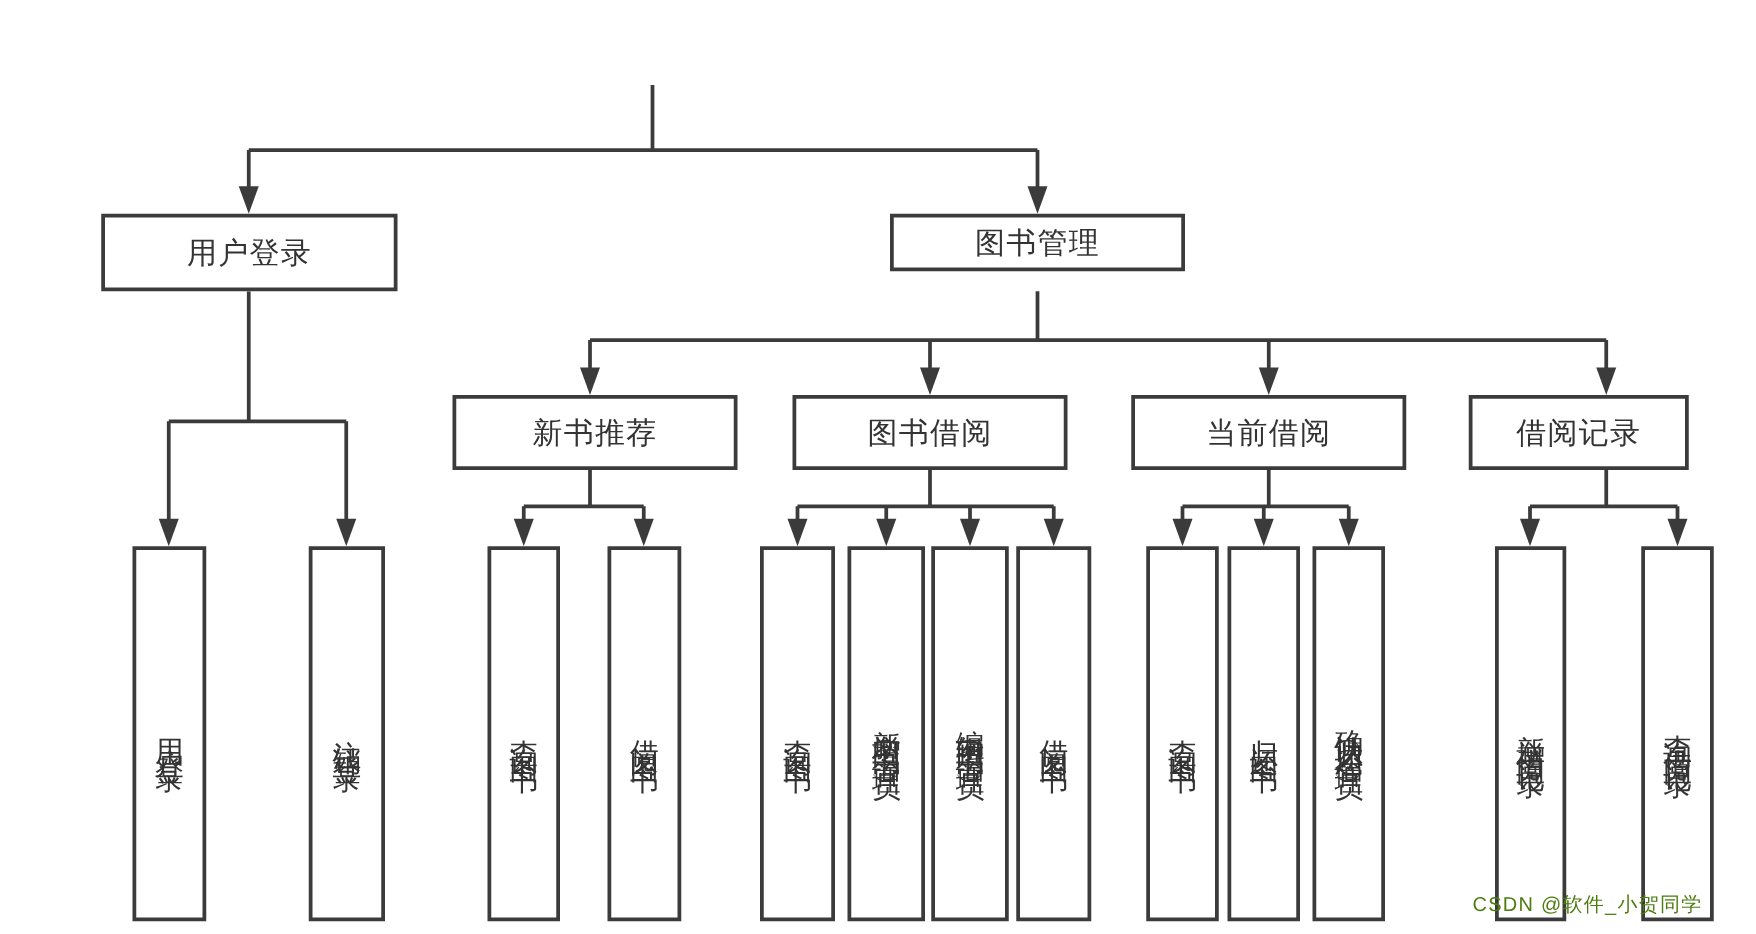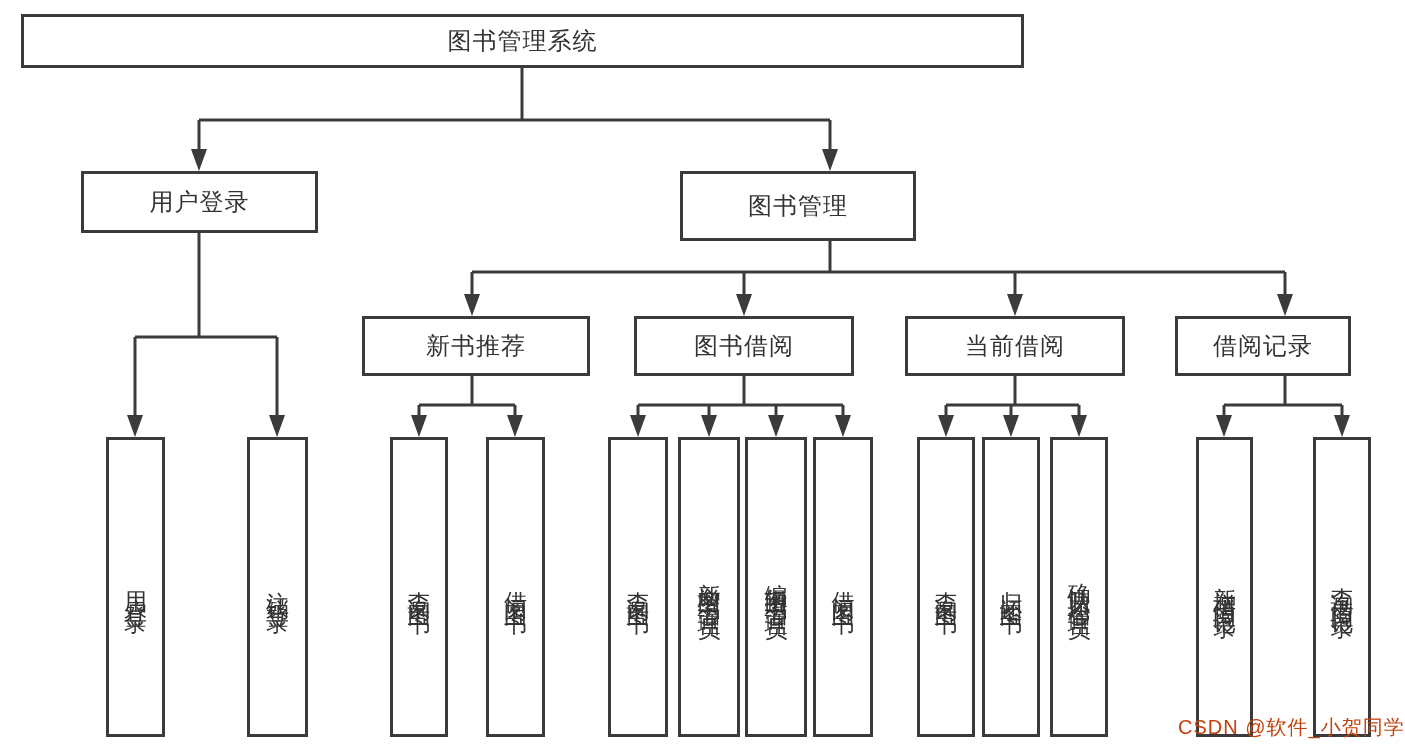--- a/index.html
+++ b/index.html
@@ -37,21 +37,21 @@
     writing-mode: vertical-rl;
     text-orientation: mixed;
     font-size: 23px;
     letter-spacing: 7px;
     line-height: 1;
     white-space: nowrap;
   }
   
   .n-root          { left: 21px;   top: 14px;  width: 1003px; height: 54px; }
   .n-user-login    { left: 81px;   top: 171px; width: 237px;  height: 62px; }
-  .n-book-mgmt     { left: 680px;  top: 171px; width: 236px;  height: 70px; font-family: Liberation Serif, serif; }
+  .n-book-mgmt     { left: 712px;  top: 171px; width: 236px;  height: 46px; font-family: Liberation Serif, serif; }
   .n-new-book-rec  { left: 362px;  top: 316px; width: 228px;  height: 60px; }
   .n-book-borrow   { left: 634px;  top: 316px; width: 220px;  height: 60px; }
   .n-cur-borrow    { left: 905px;  top: 316px; width: 220px;  height: 60px; }
   .n-borrow-rec    { left: 1175px; top: 316px; width: 176px;  height: 60px; }
   
   .l-user-login    { left: 106px;  top: 437px; width: 59px; height: 300px; }
   .l-logout        { left: 247px;  top: 437px; width: 61px; height: 300px; }
   .l-rec-query     { left: 390px;  top: 437px; width: 58px; height: 300px; }
   .l-rec-borrow    { left: 486px;  top: 437px; width: 59px; height: 300px; }
   .l-bb-query      { left: 608px;  top: 437px; width: 60px; height: 300px; }
@@ -60,22 +60,22 @@
   .l-bb-borrow     { left: 813px;  top: 437px; width: 60px; height: 300px; }
   .l-cb-query      { left: 917px;  top: 437px; width: 58px; height: 300px; }
   .l-cb-return     { left: 982px;  top: 437px; width: 58px; height: 300px; }
   .l-cb-confirm    { left: 1050px; top: 437px; width: 58px; height: 300px; letter-spacing: 5px; }
   .l-br-add        { left: 1196px; top: 437px; width: 57px; height: 300px; letter-spacing: 6px; }
   .l-br-query      { left: 1313px; top: 437px; width: 58px; height: 300px; letter-spacing: 6px; }
   .watermark {
     position: absolute;
     left: 1178px;
     top: 714px;
-    font-size: 20px;
-    color: #c2410c;
+    font-size: 16px;
+    color: #4d7c0f;
     letter-spacing: 1px;
     white-space: nowrap;
     z-index: 5;
   }
 </style>
 </head>
 <body>
 
 <div class="canvas">
 
@@ -141,21 +141,20 @@
       <polygon points="768,415 784,415 776,437"></polygon>
       <polygon points="835,415 851,415 843,437"></polygon>
       <polygon points="938,415 954,415 946,437"></polygon>
       <polygon points="1003,415 1019,415 1011,437"></polygon>
       <polygon points="1071,415 1087,415 1079,437"></polygon>
       <polygon points="1216,415 1232,415 1224,437"></polygon>
       <polygon points="1334,415 1350,415 1342,437"></polygon>
     </g>
   </svg>
 
-  <div class="node n-root">图书管理系统</div>
 
   <div class="node n-user-login">用户登录</div>
   <div class="node n-book-mgmt">图书管理</div>
 
   <div class="node n-new-book-rec">新书推荐</div>
   <div class="node n-cur-borrow">当前借阅</div>
   <div class="node n-book-borrow">图书借阅</div>
   <div class="node n-borrow-rec">借阅记录</div>
 
   <div class="leaf l-user-login">用户登录</div>

